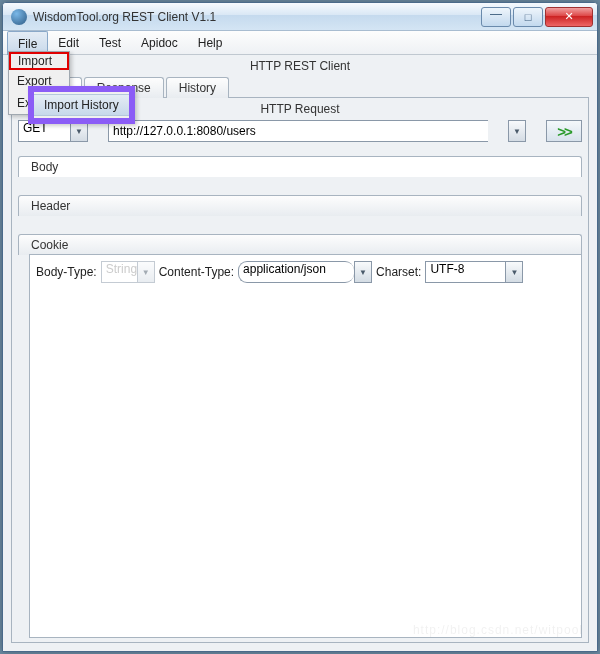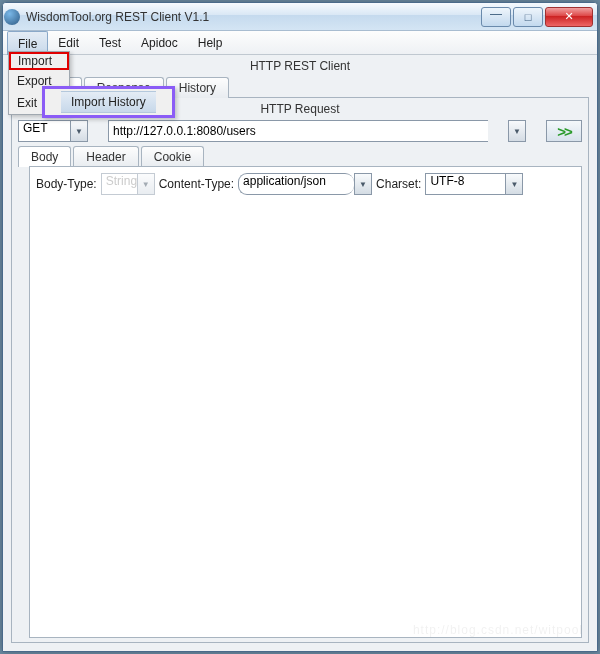--- a/index.html
+++ b/index.html
@@ -1,48 +1,48 @@
 <!DOCTYPE html>
 <html><head>
   <meta charset="utf-8">
   <style>
     * { box-sizing: border-box; margin: 0; padding: 0; font-family: Tahoma, "Segoe UI", sans-serif; font-size: 12px; }
     body { background: #6b8ba3; width: 600px; height: 654px; display: flex; align-items: center; justify-content: center; }
     .window { width: 596px; height: 650px; background: #fff; border: 1px solid #4a6a8a; border-radius: 4px 4px 0 0; overflow: hidden; display: flex; flex-direction: column; box-shadow: 0 0 8px rgba(0,0,0,0.3); }
-    .titlebar { height: 28px; background: linear-gradient(#f6fafe, #d9e7f5 45%, #c5daee 46%, #d4e5f4); display: flex; align-items: center; padding: 0 4px 0 1px; border-bottom: 1px solid #a8bcd0; }
+    .titlebar { height: 28px; background: linear-gradient(#f6fafe, #d9e7f5 45%, #c5daee 46%, #d4e5f4); display: flex; align-items: center; padding: 0 4px 0 8px; border-bottom: 1px solid #a8bcd0; }
     .app-icon { width: 16px; height: 16px; border-radius: 50%; background: radial-gradient(circle at 35% 30%, #7ab8e8, #2d5a84); margin-right: 6px; flex-shrink: 0; }
     .title-text { flex: 1; color: #333; }
     .win-controls { display: flex; gap: 0; }
     .win-btn { width: 30px; height: 20px; border: 1px solid #6a8aac; border-radius: 3px; margin-left: 2px; display: flex; align-items: center; justify-content: center; font-size: 11px; cursor: pointer; }
     .win-min, .win-max { background: linear-gradient(#eef5fb, #c3d9ee); color: #3a5a7a; }
     .win-close { width: 48px; background: linear-gradient(#f0a0a0, #d44 45%, #c22 46%, #e66); color: #fff; border-color: #a03030; }
     .win-min span { position: relative; top: -3px; }
     .menubar { height: 24px; background: linear-gradient(#fdfdfd, #eef1f4); border-bottom: 1px solid #c0c8d0; display: flex; align-items: stretch; padding: 0 4px; }
     .menu-item { padding: 0 10px; display: flex; align-items: center; cursor: pointer; color: #222; }
     .menu-item.active { background: linear-gradient(#e4ecf5, #c7d8ea); border: 1px solid #8aa8c8; border-bottom: none; margin-bottom: -1px; border-radius: 2px 2px 0 0; }
     .dropdown { position: absolute; top: 51px; left: 8px; width: 62px; background: #f0f0f0; border: 1px solid #a0a8b0; box-shadow: 2px 2px 4px rgba(0,0,0,0.2); z-index: 10; }
     .dropdown-item { padding: 4px 8px; cursor: pointer; color: #222; }
     .dropdown-item.highlighted { border: 2px solid #e00000; padding: 0 7px; }
-    .submenu { position: absolute; top: 86px; left: 42px; background: #f0f0f0; border: 3px solid #8b5cf6; box-shadow: 2px 2px 4px rgba(0,0,0,0.2); z-index: 11; padding: 2px 16px; }
+    .submenu { position: absolute; top: 86px; left: 28px; background: #f0f0f0; border: 6px solid #8b5cf6; box-shadow: 2px 2px 4px rgba(0,0,0,0.2); z-index: 11; padding: 2px 0; }
     .submenu-item { padding: 3px 10px; background: linear-gradient(#e4ecf5, #c7d8ea); border-top: 1px solid #b4c8dc; border-bottom: 1px solid #b4c8dc; cursor: pointer; color: #222; }
     .content { flex: 1; background: #eef1f4; padding: 2px; display: flex; flex-direction: column; position: relative; }
     .section-label { text-align: center; color: #333; padding: 2px 0 4px; }
     .tabs-row { display: flex; gap: 2px; margin: 0 6px; position: relative; z-index: 2; }
     .tab { padding: 3px 12px; background: linear-gradient(#fdfdfd, #e8ecf0); border: 1px solid #a8b4c0; border-bottom: none; border-radius: 3px 3px 0 0; cursor: pointer; color: #333; }
     .tab.active { background: #fff; }
     .panel { margin: 0 6px 6px; border: 1px solid #a8b4c0; background: #eef1f4; flex: 1; display: flex; flex-direction: column; padding: 4px 6px; margin-top: -1px; }
     .req-label { text-align: center; color: #333; padding: 0 0 4px; }
     .url-row { display: flex; gap: 20px; align-items: stretch; margin-bottom: 4px; }
     .select-wrap { display: flex; }
     .select-input { height: 22px; padding: 0 4px; border: 1px solid #8a98a8; background: #fff; border-right: none; color: #000; }
     .select-btn { width: 18px; height: 22px; background: linear-gradient(#f8fafc, #d4dce4); border: 1px solid #8a98a8; display: flex; align-items: center; justify-content: center; cursor: pointer; color: #4a5a6a; font-size: 8px; }
     .method-sel .select-input { width: 52px; }
     .url-input { flex: 1; height: 22px; padding: 0 4px; border: 1px solid #8a98a8; background: #fff; border-right: none; color: #000; }
     .go-btn { width: 36px; height: 22px; background: linear-gradient(#f4f8fb, #d8e2ec); border: 1px solid #8a98a8; display: flex; align-items: center; justify-content: center; cursor: pointer; color: #2a9a2a; font-weight: bold; letter-spacing: -2px; font-size: 15px; }
-    .sub-tabs { display: flex; gap: 2px; margin-top: 0; }
+    .sub-tabs { display: flex; gap: 18px; margin-top: 10px; flex-direction: column; }
     .body-panel { border: 1px solid #a8b4c0; background: #fff; flex: 1; margin-top: -1px; padding: 6px; display: flex; flex-direction: column; margin-left: 11px; }
     .body-controls { display: flex; align-items: center; gap: 4px; flex-wrap: nowrap; }
     .lbl { color: #222; white-space: nowrap; }
     .btype { opacity: 0.5; }
     .btype .select-input { width: 36px; color: #999; }
     .ctype .select-input { width: 116px; border-radius: 9px; }
     .charset .select-input { width: 80px; }
     .body-area { flex: 1; margin-top: 6px; border: none; }
     .watermark { position: absolute; right: 14px; bottom: 14px; color: rgba(0,0,0,0.06); font-size: 12px; letter-spacing: 1px; pointer-events: none; }
   </style>

